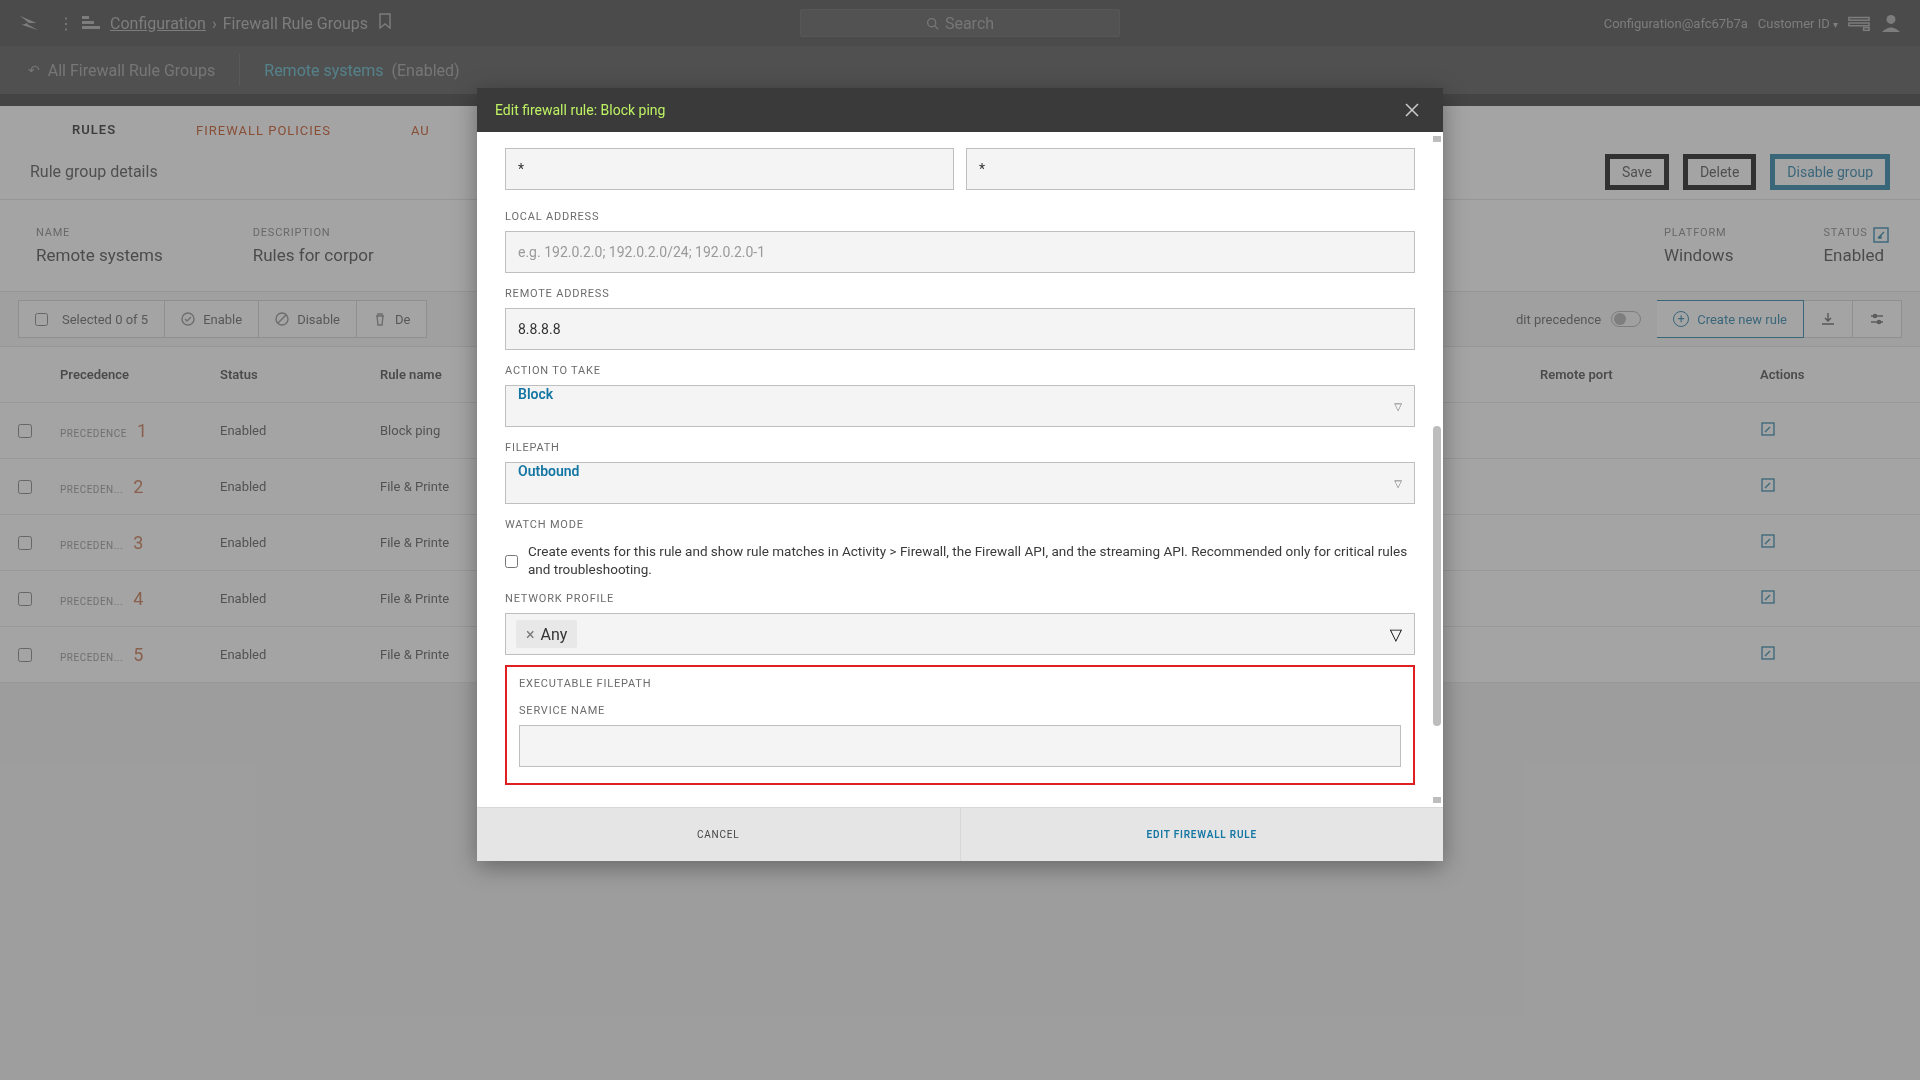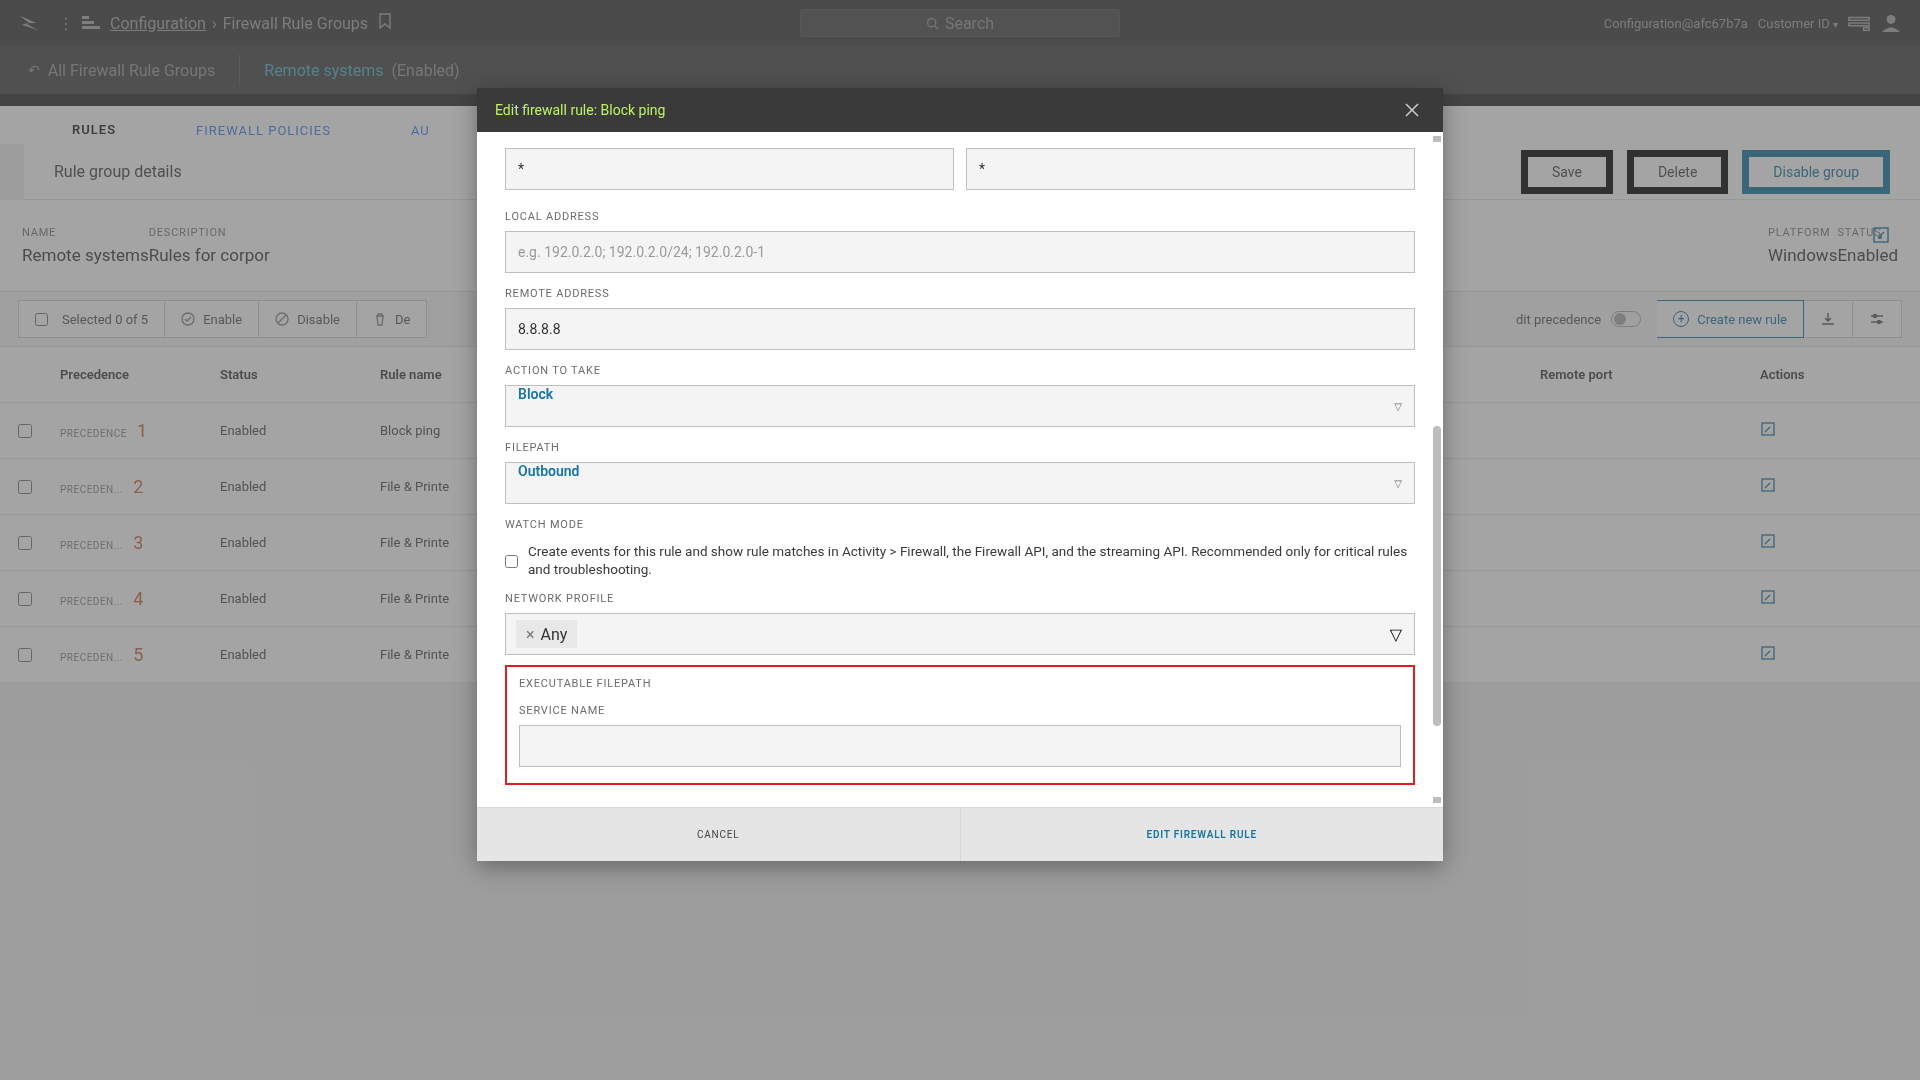--- a/index.html
+++ b/index.html
@@ -32,34 +32,34 @@
   background: #464646; display: flex; align-items: center; padding: 0 28px; color: #9a9a9a; }
 .subbar .back { display: flex; align-items: center; gap: 8px; }
 .subbar .back .arrow { font-size: 14px; }
 .subbar .sep { width: 1px; height: 32px; background: #5a5a5a; margin: 0 24px; }
 .subbar .name { color: #4fb3c7; }
 .subbar .enabled { color: #9a9a9a; margin-left: 8px; }
 
 .tabs { position: absolute; top: 106px; left: 0; right: 0; height: 50px;
   background: #fff; display: flex; align-items: center; padding: 0 32px; border-bottom: 1px solid #d8d8d8; }
 .tabs .tab { padding: 0 40px; height: 50px; display: flex; align-items: center;
-  color: #3b82f6; letter-spacing: 1px; font-size: 13px; cursor: pointer; }
+  color: #c2410c; letter-spacing: 1px; font-size: 13px; cursor: pointer; }
 .tabs .tab.active { color: #1a1a1a; border-bottom: 3px solid #666; font-weight: 600; }
 
 .page { position: absolute; top: 144px; left: 0; right: 0; bottom: 0; background: #f0f0f0; }
 
 .page-head { display: flex; align-items: center; height: 56px; padding: 0 30px; background: #fff;
-  border-bottom: 1px solid #e0e0e0; margin-left: 24px; }
+  border-bottom: 1px solid #e0e0e0; }
 .page-head .title { font-size: 16px; color: #444; }
 .page-head .actions { margin-left: auto; display: flex; gap: 14px; }
-.page-head .actions button { height: 44px; padding: 0 24px; background: #fff; border: 7px solid #000000;
+.page-head .actions button { height: 36px; padding: 0 12px; background: #fff; border: 5px solid #000000;
   color: #444; font-size: 14px; cursor: pointer; }
 .page-head .actions button.primary { color: #1476a3; border-color: #1476a3; }
 
-.details { display: flex; padding: 26px 22px; background: #fff; position: relative; justify-content: flex-end; }
+.details { display: flex; padding: 26px 36px; background: #fff; gap: 90px; position: relative; justify-content: flex-end; }
 .details .col .lbl { font-size: 11px; letter-spacing: .8px; color: #7a7a7a; margin-bottom: 6px; }
 .details .col .val { font-size: 17px; color: #3a3a3a; }
 .details .edit-ic { position: absolute; right: 30px; top: 26px; color: #1476a3; }
 
 .toolbar-row { display: flex; align-items: center; height: 56px; padding: 0 18px; background: #f5f5f5;
   border-top: 1px solid #e0e0e0; border-bottom: 1px solid #e0e0e0; gap: 0; }
 .toolbar-row .seg { height: 38px; display: flex; align-items: center; padding: 0 16px;
   border: 1px solid #d0d0d0; background: #fff; color: #555; gap: 8px; font-size: 13px; }
 .toolbar-row .seg + .seg { border-left: none; }
 .toolbar-row .seg input[type="checkbox"] { margin-right: 6px; }

